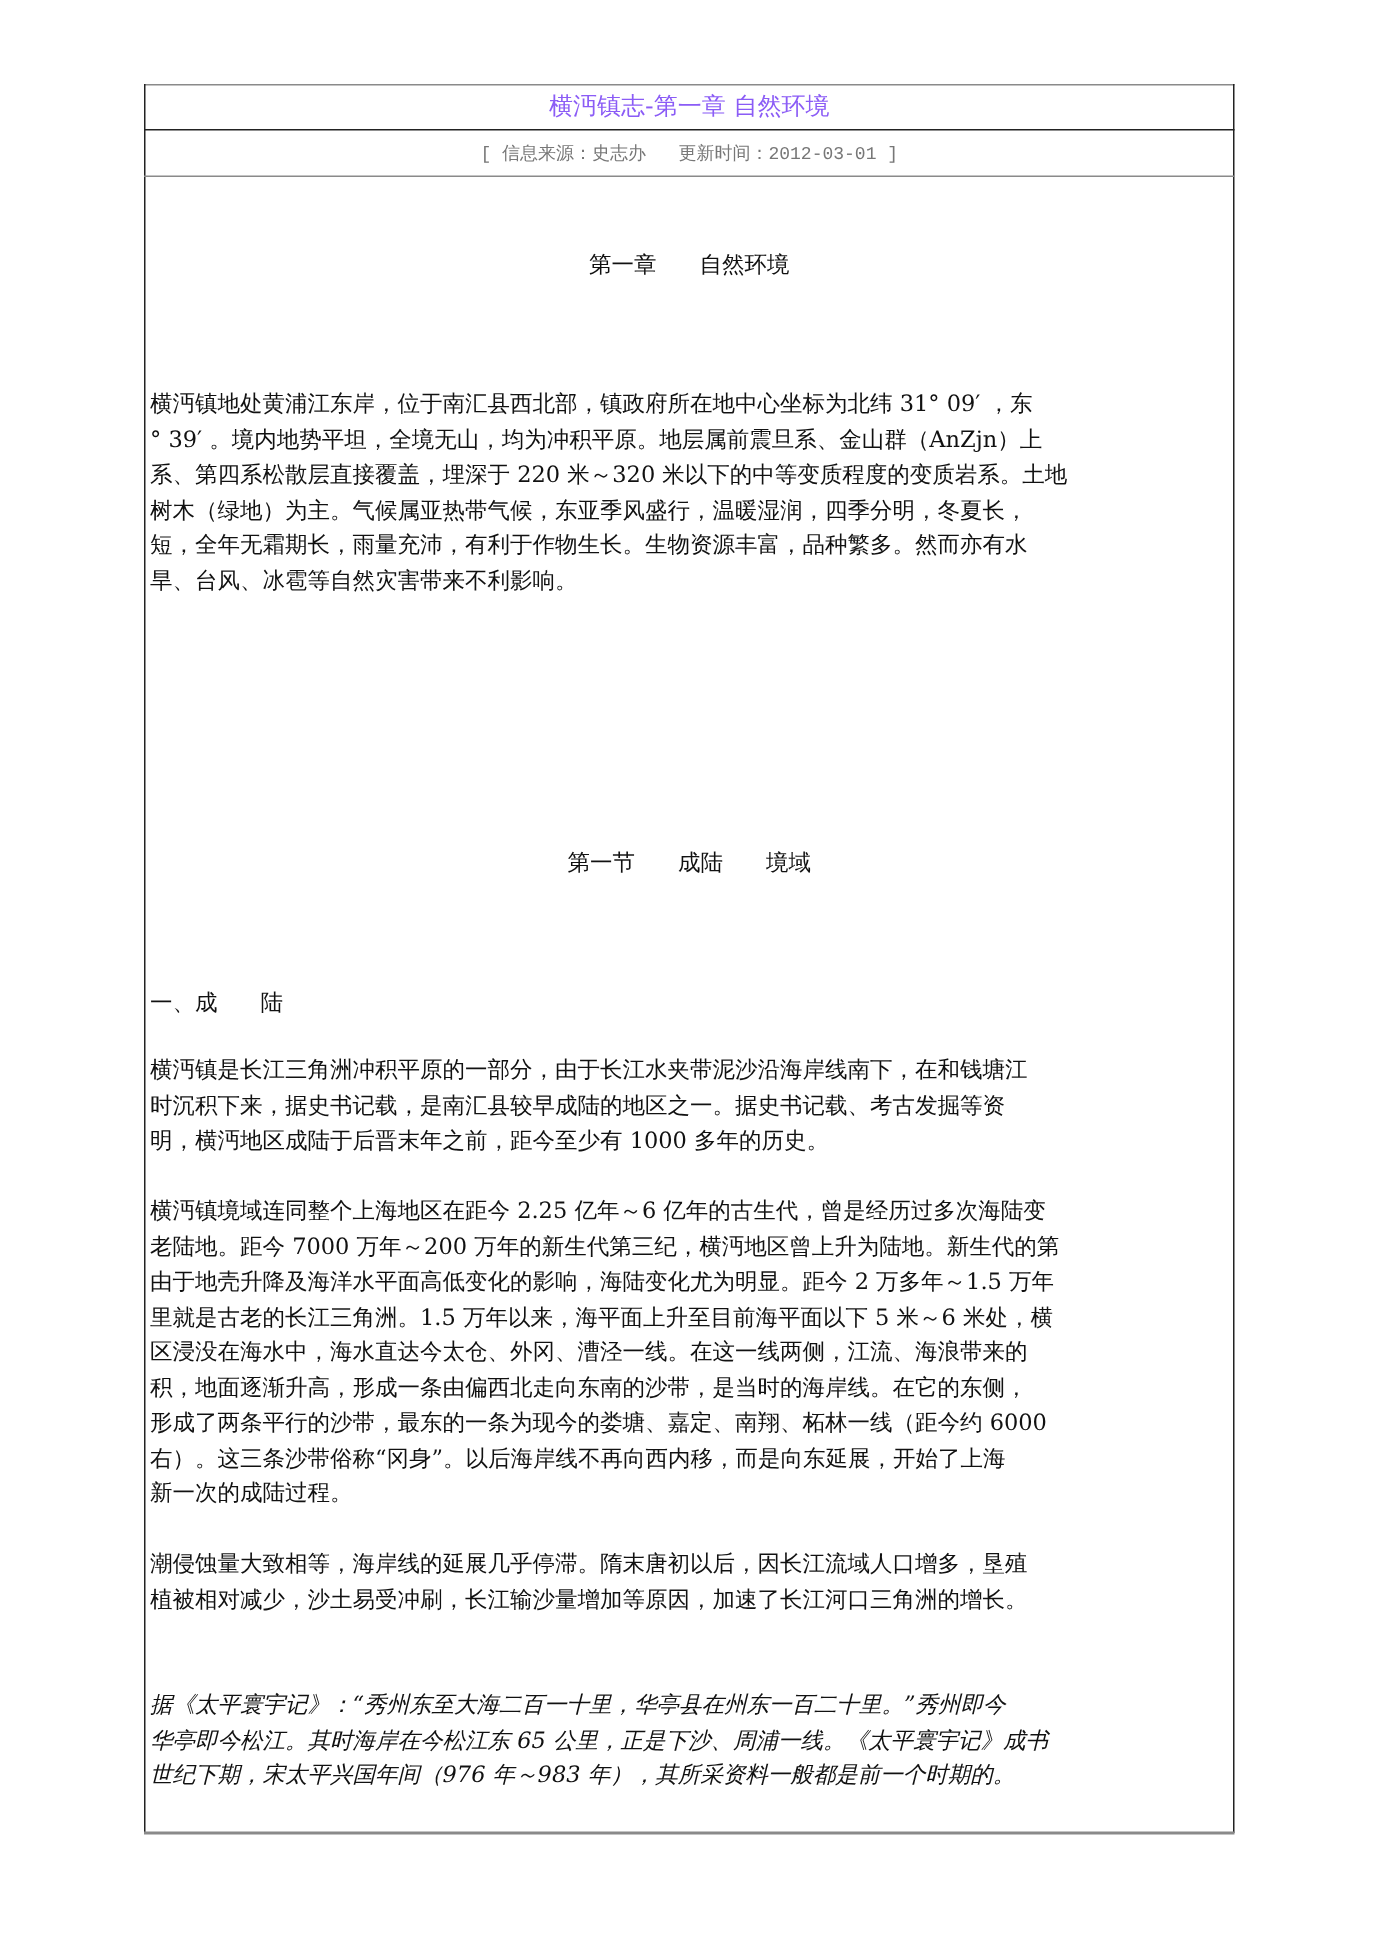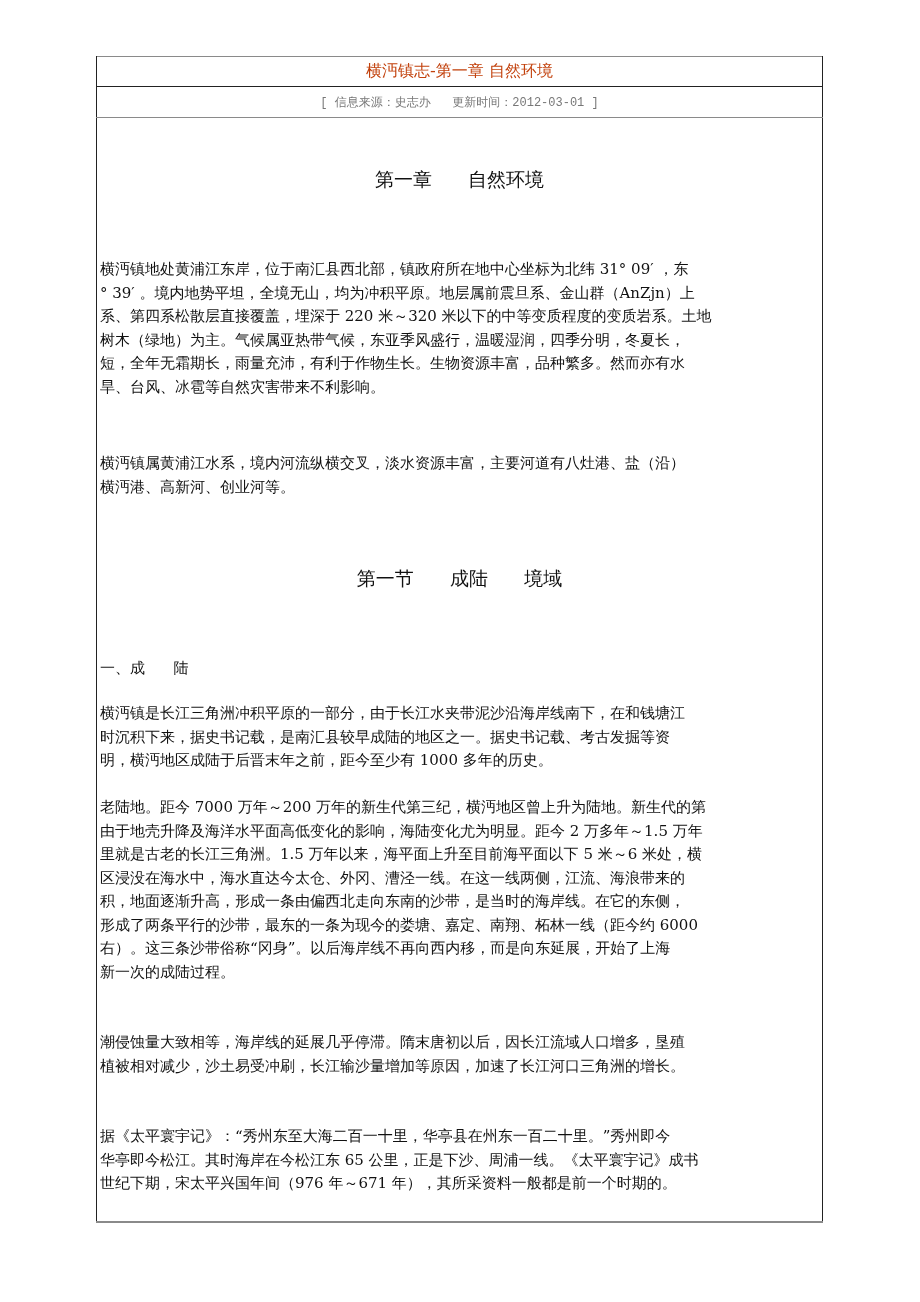--- a/index.html
+++ b/index.html
@@ -3,28 +3,28 @@
 <meta charset="utf-8">
 <style>
   html, body { margin: 0; padding: 0; background: #ffffff; }
   body { width: 920px; height: 1302px; position: relative; overflow: hidden;
          font-family: "DejaVu Serif", "Liberation Serif", serif; color: #111; }
   .frame { position: absolute; left: 96px; top: 56px; width: 727px; height: 1166px;
            border-left: 1px solid #222; border-right: 1px solid #222; box-sizing: border-box; }
   .top-rule { position: absolute; left: 96px; top: 56px; width: 727px; height: 1px; background: #8a8a8a; }
   .title-row { position: absolute; left: 96px; top: 57px; width: 727px; height: 29px;
                border-bottom: 1px solid #222; display: flex; align-items: center; justify-content: center;
-               font-family: "DejaVu Sans", "Liberation Sans", sans-serif; font-size: 16px; color: #c2410c; }
+               font-family: "DejaVu Sans", "Liberation Sans", sans-serif; font-size: 16px; color: #8b5cf6; }
   .meta-row { position: absolute; left: 96px; top: 87px; width: 727px; height: 30px;
               border-bottom: 1px solid #8a8a8a; display: flex; align-items: center; justify-content: center;
               font-family: Liberation Mono, monospace; font-size: 12px; color: #777; }
   .meta-row span { white-space: pre; }
   .bottom-rule { position: absolute; left: 96px; top: 1221px; width: 727px; height: 2px; background: #8a8a8a; }
   .body { position: absolute; left: 97px; top: 118px; width: 725px; height: 1103px; overflow: hidden; }
-  .heading { position: absolute; left: 0; width: 725px; text-align: center; font-size: 19px;
+  .heading { position: absolute; left: 0; width: 725px; text-align: center; font-size: 15px;
              white-space: pre; color: #111; font-family: "DejaVu Sans", "Liberation Sans", sans-serif; }
   .subheading { position: absolute; left: 3px; font-size: 15px; white-space: pre; color: #111;
                 font-family: "DejaVu Sans", "Liberation Sans", sans-serif; }
   .para { position: absolute; left: 3px; width: 760px; font-size: 15px; line-height: 23.5px; white-space: nowrap; }
   .para .line { display: block; height: 23.5px; }
 </style>
 </head>
 <body>
 
 <div class="top-rule"></div>
@@ -43,51 +43,48 @@
 
   <div class="para" style="top:140px;">
     <span class="line">横沔镇地处黄浦江东岸，位于南汇县西北部，镇政府所在地中心坐标为北纬 31° 09′ ，东</span>
     <span class="line">° 39′ 。境内地势平坦，全境无山，均为冲积平原。地层属前震旦系、金山群（AnZjn）上</span>
     <span class="line">系、第四系松散层直接覆盖，埋深于 220 米～320 米以下的中等变质程度的变质岩系。土地</span>
     <span class="line">树木（绿地）为主。气候属亚热带气候，东亚季风盛行，温暖湿润，四季分明，冬夏长，</span>
     <span class="line">短，全年无霜期长，雨量充沛，有利于作物生长。生物资源丰富，品种繁多。然而亦有水</span>
     <span class="line">旱、台风、冰雹等自然灾害带来不利影响。</span>
   </div>
 
-  <div class="para" style="top:334px;">
-    <span class="line">横沔镇属黄浦江水系，境内河流纵横交叉，淡水资源丰富，主要河道有八灶港、盐（沿）</span>
-    <span class="line">横沔港、高新河、创业河等。</span>
-  </div>
 
   <div class="heading" style="top:448px;">第一节      成陆      境域</div>
 
   <div class="subheading" style="top:541px;">一、成      陆</div>
 
   <div class="para" style="top:584px;">
     <span class="line">横沔镇是长江三角洲冲积平原的一部分，由于长江水夹带泥沙沿海岸线南下，在和钱塘江</span>
     <span class="line">时沉积下来，据史书记载，是南汇县较早成陆的地区之一。据史书记载、考古发掘等资</span>
     <span class="line">明，横沔地区成陆于后晋末年之前，距今至少有 1000 多年的历史。</span>
   </div>
 
   <div class="para" style="top:678px;">
+    <span class="line">横沔镇境域连同整个上海地区在距今 2.25 亿年～6 亿年的古生代，曾是经历过多次海陆变</span>
     <span class="line">老陆地。距今 7000 万年～200 万年的新生代第三纪，横沔地区曾上升为陆地。新生代的第</span>
     <span class="line">由于地壳升降及海洋水平面高低变化的影响，海陆变化尤为明显。距今 2 万多年～1.5 万年</span>
     <span class="line">里就是古老的长江三角洲。1.5 万年以来，海平面上升至目前海平面以下 5 米～6 米处，横</span>
     <span class="line">区浸没在海水中，海水直达今太仓、外冈、漕泾一线。在这一线两侧，江流、海浪带来的</span>
     <span class="line">积，地面逐渐升高，形成一条由偏西北走向东南的沙带，是当时的海岸线。在它的东侧，</span>
     <span class="line">形成了两条平行的沙带，最东的一条为现今的娄塘、嘉定、南翔、柘林一线（距今约 6000</span>
     <span class="line">右）。这三条沙带俗称“冈身”。以后海岸线不再向西内移，而是向东延展，开始了上海</span>
     <span class="line">新一次的成陆过程。</span>
   </div>
 
   <div class="para" style="top:913px;">
     <span class="line">潮侵蚀量大致相等，海岸线的延展几乎停滞。隋末唐初以后，因长江流域人口增多，垦殖</span>
     <span class="line">植被相对减少，沙土易受冲刷，长江输沙量增加等原因，加速了长江河口三角洲的增长。</span>
   </div>
 
-  <div class="para" style="top:1007px;">
+  <div class="para" style="top:1007px;font-style:italic;">
     <span class="line">据《太平寰宇记》：“秀州东至大海二百一十里，华亭县在州东一百二十里。”秀州即今</span>
     <span class="line">华亭即今松江。其时海岸在今松江东 65 公里，正是下沙、周浦一线。《太平寰宇记》成书</span>
-    <span class="line">世纪下期，宋太平兴国年间（976 年～671 年），其所采资料一般都是前一个时期的。</span>
+    <span class="line">世纪下期，宋太平兴国年间（976 年～983 年），其所采资料一般都是前一个时期的。</span>
   </div>
 </div>
 
 <div class="bottom-rule"></div>
 
 </body></html>

